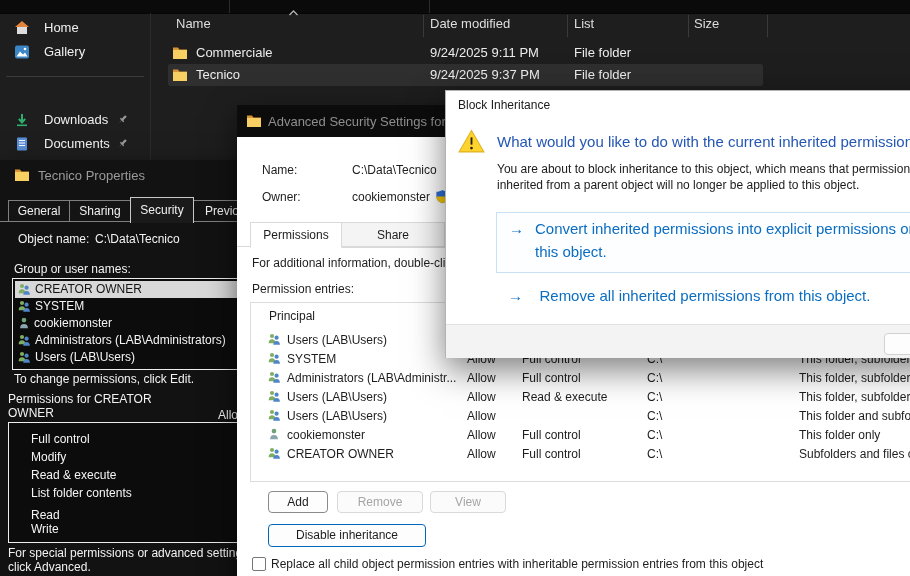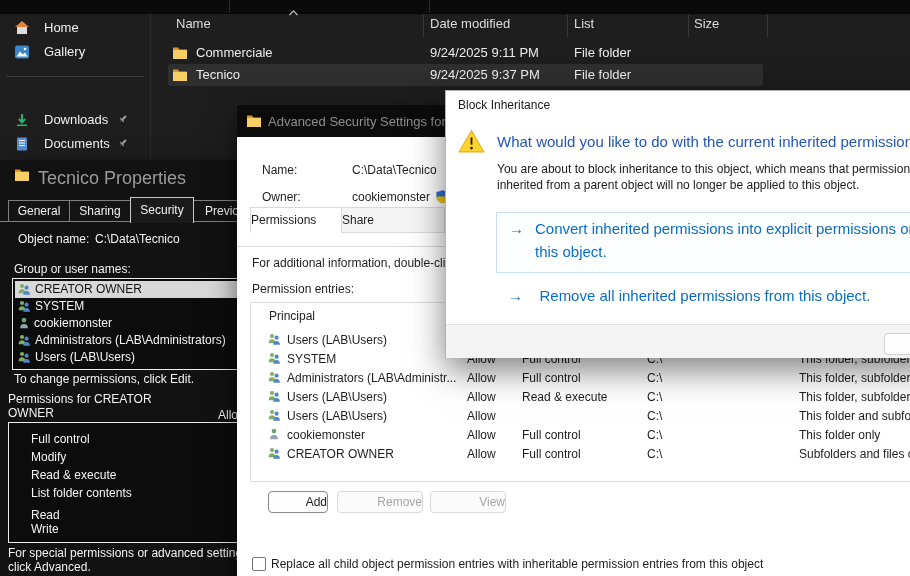--- a/index.html
+++ b/index.html
@@ -18,44 +18,44 @@
   .filerow.selected{background:#2f2f2f;border-radius:2px;}
   .sideitem{left:6px;width:140px;height:24px;font-size:13px;color:#f0f0f0;}
   .sideitem .lbl{position:absolute;left:38px;top:4px;}
   .sideitem .ic{position:absolute;left:8px;top:4px;}
   .sideitem .pin{position:absolute;left:110px;top:5px;}
   .sidesep{left:6px;width:138px;height:1px;background:#3a3a3a;}
 
   
   #props{left:0;top:160px;width:420px;height:432px;background:#121212;color:#f2f2f2;
     box-shadow:0 8px 24px rgba(0,0,0,.55);z-index:2;font-size:12px;}
-  #props .title{color:#9b9b9b;font-size:18px;}
+  #props .title{color:#9b9b9b;font-size:13px;}
   .ptab{position:absolute;top:40px;height:21px;line-height:21px;text-align:center;
     border:1px solid #7f7f7f;border-bottom:none;background:#141414;color:#f0f0f0;font-size:12px;}
   .ptab.active{top:37px;height:25px;line-height:25px;background:#1a1a1a;border-color:#c8c8c8;z-index:3;}
   .ptabline{left:0;top:61px;width:420px;height:1px;background:#7f7f7f;}
   .darklist{background:#0c0c0c;border:1px solid #eeeeee;}
   .dlitem{position:absolute;left:2px;height:17px;line-height:17px;font-size:12px;color:#f5f5f5;white-space:nowrap;}
   .dlitem.selected{background:#d8d8d8;color:#141414;width:99%;}
   .dlitem .ic{display:inline-block;vertical-align:-3px;margin:0 3px 0 2px;}
 
   
   #adv{left:237px;top:105px;width:700px;height:500px;background:#ffffff;color:#1d1d1d;
     box-shadow:0 10px 28px rgba(0,0,0,.55);z-index:4;font-size:12px;}
   #adv .titlebar{left:0;top:0;width:700px;height:32px;background:#0c0c0c;}
   #adv .title{color:#8e8e8e;font-size:13px;}
-  .atab{position:absolute;top:102px;height:24px;line-height:24px;font-size:12px;color:#1d1d1d;}
+  .atab{position:absolute;top:117px;height:24px;line-height:24px;text-align:center;font-size:12px;color:#1d1d1d;}
   .atab.active{background:#fff;border:1px solid #d9d9d9;border-bottom:1px solid #fff;z-index:2;}
   .atab.idle{background:#f4f4f4;border:1px solid #d9d9d9;}
   .atabline{left:0;top:141px;width:700px;height:1px;background:#d9d9d9;}
   #permtable{left:13px;top:197px;width:680px;height:178px;border:1px solid #dcdcdc;background:#fff;}
   .trow{position:absolute;left:0;width:678px;height:19px;line-height:19px;font-size:12px;color:#1d1d1d;}
   .tcell{position:absolute;top:0;white-space:nowrap;overflow:hidden;}
   .btn{position:absolute;background:#fdfdfd;border:1px solid #8a8a8a;border-radius:4px;
-    font-size:12px;color:#1d1d1d;text-align:right;}
+    font-size:12px;color:#1d1d1d;text-align:center;}
   .btn.disabled{border-color:#d9d9d9;color:#a5a5a5;background:#fbfbfb;}
   .btn.focusblue{border:1px solid #0067c0;}
   .chk{position:absolute;width:12px;height:12px;border:1px solid #767676;border-radius:2px;background:#fff;}
 
   
   #block{left:445px;top:90px;width:620px;height:266px;background:#fff;border:1px solid #b3b3b3;
     box-shadow:0 12px 32px rgba(0,0,0,.5);z-index:6;color:#1b1b1b;}
   #block .title{font-size:12px;color:#1a1a1a;}
   #block .heading{font-size:15px;color:#2456b4;}
   #block .bodytext{font-size:12px;color:#1b1b1b;}
@@ -354,20 +354,21 @@
         <span class="tcell" style="left:216px;width:50px">Allow</span>
         <span class="tcell" style="left:271px;width:118px">Full control</span>
         <span class="tcell" style="left:396px;width:140px">C:\</span>
         <span class="tcell" style="left:548px;width:128px">Subfolders and files only</span>
       </div>
     </div>
 
     <div class="btn" style="left:31px;top:386px;width:58px;height:20px;line-height:20px">Add</div>
     <div class="btn disabled" style="left:100px;top:386px;width:84px;height:20px;line-height:20px">Remove</div>
     <div class="btn disabled" style="left:193px;top:386px;width:74px;height:20px;line-height:20px">View</div>
+    <div class="btn focusblue" style="left:31px;top:419px;width:156px;height:21px;line-height:21px">Disable inheritance</div>
 
     <div class="chk" style="left:15px;top:452px"></div>
     <span class="abs nowrap" style="left:34px;top:452px;width:650px">Replace all child object permission entries with inheritable permission entries from this object</span>
   </div>
 
   <div id="block" class="abs">
     <span class="abs title" style="left:12px;top:7px">Block Inheritance</span>
 
     <span class="abs" style="left:12px;top:38px"><svg width="27" height="25">
           <use href="#sym-warning"></use>

